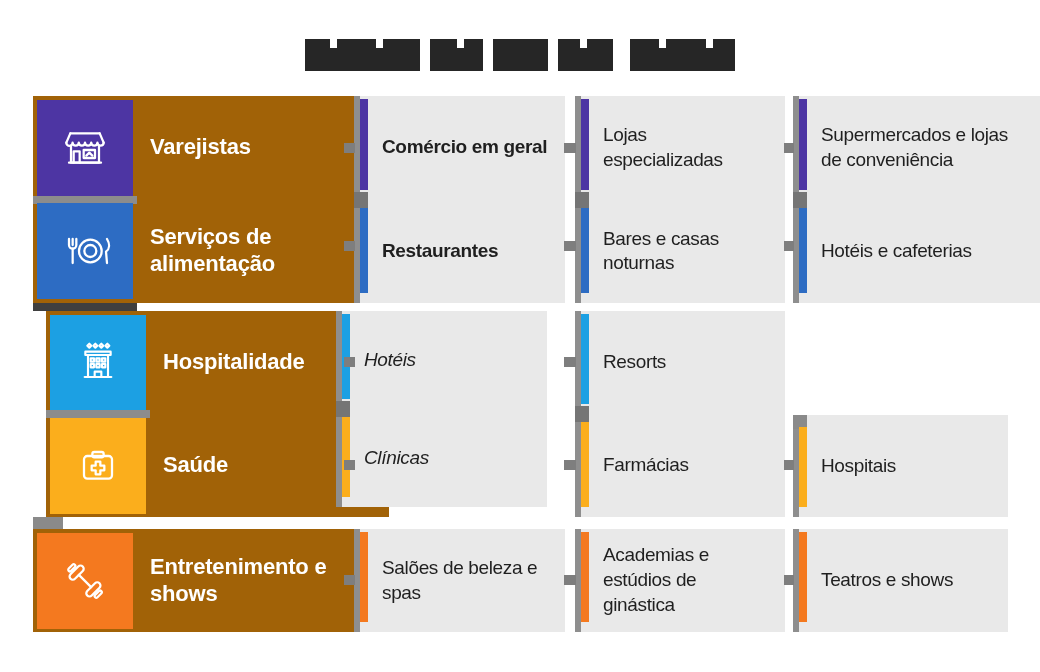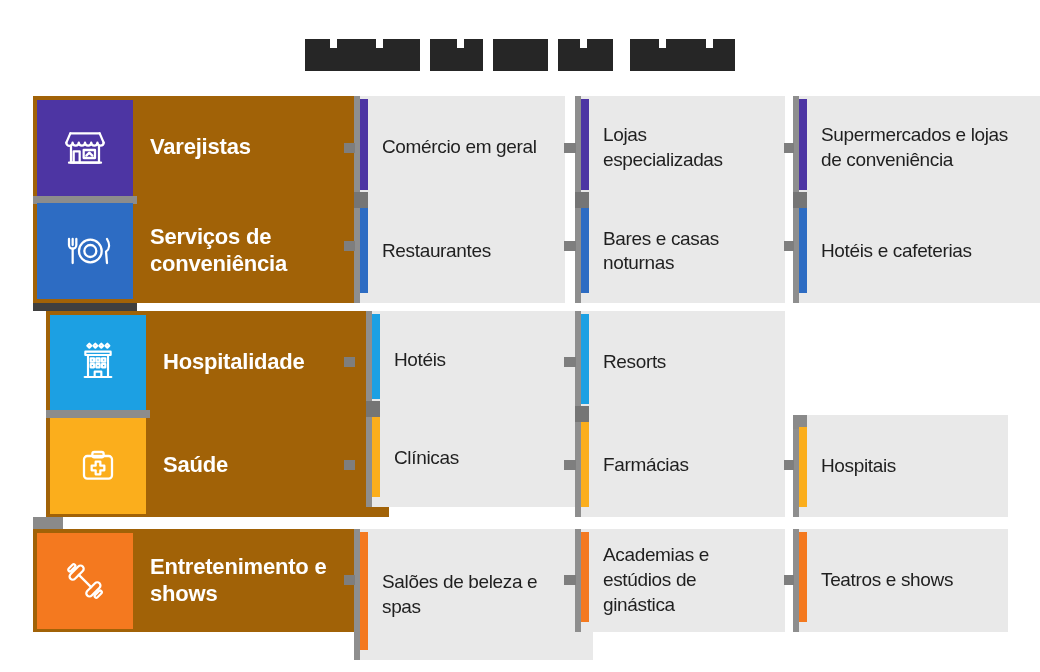--- a/index.html
+++ b/index.html
@@ -84,21 +84,21 @@
           <svg viewBox="0 0 96 96" fill="none" stroke="#fff" stroke-width="3.4" stroke-linecap="round" stroke-linejoin="round">
             <circle cx="56" cy="48" r="17"></circle>
             <circle cx="56" cy="48" r="9"></circle>
             <path d="M24 30v9a5.5 5.5 0 0 0 11 0v-9"></path>
             <path d="M29.5 30v9"></path>
             <path d="M29.5 44.5V66"></path>
             <path d="M81 30c4.5 7.5 4 15-1.5 19L81 66"></path>
           </svg>
         </div>
       </div>
-      <div class="cat-label">Serviços de conveniência</div>
+      <div class="cat-label">Serviços de alimentação</div>
     </div>
   </div>
 
   <div class="cat-panel" style="left:46px;top:311px;height:206px;">
     <div class="cat-row">
       <div class="icon-cell">
         <div class="icon-square" style="background: rgb(28, 160, 227);">
           <svg viewBox="0 0 96 96" fill="none" stroke="#fff" stroke-width="3.2" stroke-linecap="round" stroke-linejoin="round">
             <path d="M35 19l3 3-3 3-3-3z"></path>
             <path d="M44 19l3 3-3 3-3-3z"></path>
@@ -149,21 +149,21 @@
           </svg>
         </div>
       </div>
       <div class="cat-label">Entretenimento e shows</div>
     </div>
   </div>
 
   <div class="bridge" style="left:33px;top:303px;width:104px;height:8px;background:#3F3F3F;"></div>
   <div class="bridge" style="left:33px;top:517px;width:30px;height:12px;background:#8A8A8A;"></div>
 
-  <div class="ex-group" style="left:354px;top:96px;width:211px;height:207px;">
+  <div class="ex-group" style="left:354px;top:96px;width:211px;height:207px;font-weight:bold;">
     <div class="rail"></div>
     <div class="joint"></div>
     <div class="ex-rows">
       <div class="ex-row">
         <div class="accent" style="background: rgb(77, 53, 163);"></div>
         <div class="ex-text">Comércio em geral</div>
       </div>
       <div class="ex-row">
         <div class="accent" style="background: rgb(45, 108, 195);"></div>
         <div class="ex-text">Restaurantes</div>
@@ -194,21 +194,21 @@
         <div class="accent" style="background: rgb(77, 53, 163);"></div>
         <div class="ex-text">Supermercados e lojas de conveniência</div>
       </div>
       <div class="ex-row">
         <div class="accent" style="background: rgb(45, 108, 195);"></div>
         <div class="ex-text">Hotéis e cafeterias</div>
       </div>
     </div>
   </div>
 
-  <div class="ex-group" style="left:366px;top:311px;width:211px;height:196px;">
+  <div class="ex-group" style="left:336px;top:311px;width:211px;height:196px;font-style:italic;">
     <div class="rail"></div>
     <div class="joint"></div>
     <div class="ex-rows">
       <div class="ex-row">
         <div class="accent" style="background: rgb(28, 160, 227);"></div>
         <div class="ex-text">Hotéis</div>
       </div>
       <div class="ex-row">
         <div class="accent" style="background: rgb(251, 174, 28);"></div>
         <div class="ex-text">Clínicas</div>
@@ -235,21 +235,21 @@
     <div class="rail"></div>
     <div class="top-notch"></div>
     <div class="ex-rows">
       <div class="ex-row">
         <div class="accent" style="top: 12px; background: rgb(251, 174, 28);"></div>
         <div class="ex-text">Hospitais</div>
       </div>
     </div>
   </div>
 
-  <div class="ex-group" style="left:354px;top:529px;width:211px;height:131px;padding-left:28px;">
+  <div class="ex-group" style="left:354px;top:529px;width:211px;height:103px;">
     <div class="rail"></div>
     <div class="ex-rows">
       <div class="ex-row">
         <div class="accent" style="background: rgb(244, 121, 31);"></div>
         <div class="ex-text">Salões de beleza e spas</div>
       </div>
     </div>
   </div>
 
   <div class="ex-group" style="left:575px;top:529px;width:210px;height:103px;">

